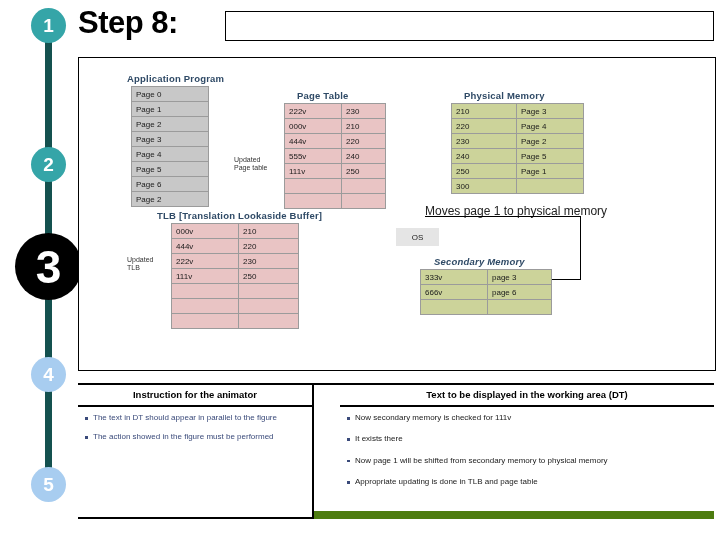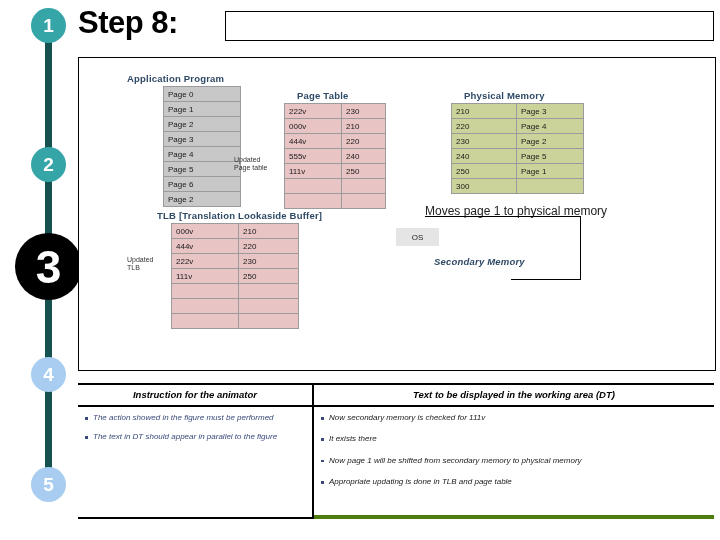--- a/index.html
+++ b/index.html
@@ -63,41 +63,41 @@
   .connector{position:absolute;background:#000000;}
   #os-box{
     position:absolute;background:#e5e5e5;color:#1a1a1a;
     font-size:8px;display:flex;align-items:center;justify-content:center;
   }
   
   #bottom-table{
     position:absolute;left:78px;top:383px;width:636px;height:134px;
     border-top:2.5px solid #000000;
   }
-  #bt-inner{display:flex;width:100%;height:100%;box-sizing:border-box;font-style:italic;}
+  #bt-inner{display:flex;width:100%;height:100%;box-sizing:border-box;}
   .bt-col{box-sizing:border-box;}
   .bt-col.left{width:236px;border-right:2px solid #000000;}
   .bt-col.right{flex:1;}
   .bt-head{
     text-align:center;font-size:9.5px;font-weight:bold;color:#000000;
     padding:4px 2px 5px 2px;border-bottom:2px solid #000000;
     font-family:"Liberation Sans", sans-serif;
   }
   .bt-body{padding:6px 6px 0 6px;}
   .bullet{
     font-size:8px;color:#3a4a7a;line-height:1.3;margin-bottom:9px;
     padding-left:9px;position:relative;
   }
   .bullet::before{
     content:"";position:absolute;left:1px;top:4px;
     width:2.5px;height:2.5px;background:#3a4a7a;
   }
   .bt-col.right .bullet{color:#1a1a1a;margin-bottom:11px;}
   .bt-col.left{border-bottom:2px solid #000000;}
-  .bt-col.right{border-bottom:4px solid #4d7c0f;}
+  .bt-col.right{border-bottom:8px solid #4d7c0f;padding-left:26px;}
 </style>
 </head>
 <body>
 
 <div id="stepper">
   <div class="rail"></div>
   <div class="node teal" style="top:8px;">
       <span>1</span>
     </div>
   <div class="node teal" style="top:147px;">
@@ -117,21 +117,21 @@
 <div id="title-row">
   <div id="step-title">Step 8:</div>
   <div id="title-box">
     <span></span>
   </div>
 </div>
 
 <div id="figure-frame">
 
   <div class="fig-label" style="left:48px;top:15px;">Application Program</div>
-  <table class="mtable gray" style="left:52px;top:28px;width:78px;margin-left:32px;">
+  <table class="mtable gray" style="left:52px;top:28px;width:78px;">
     <tbody>
         <tr>
           <td>Page 0</td>
         </tr>
     <tr>
           <td>Page 1</td>
         </tr>
     <tr>
           <td>Page 2</td>
         </tr>
@@ -256,29 +256,45 @@
   <div id="os-box" style="left:317px;top:170px;width:43px;height:18px;">
     <span>OS</span>
   </div>
 
   <div class="side-label" style="left:346px;top:147px;font-size:12px;color:#222;">Moves page 1 to physical memory</div>
   <div class="connector" style="left:346px;top:158px;width:156px;height:1px;"></div>
   <div class="connector" style="left:501px;top:158px;width:1px;height:64px;"></div>
   <div class="connector" style="left:432px;top:221px;width:70px;height:1px;"></div>
 
   <div class="fig-label" style="left:355px;top:198px;font-style:italic;">Secondary Memory</div>
+  <table class="mtable olive" style="left:341px;top:211px;width:132px;">
+    <tbody>
+        <tr>
+          <td style="width:62px;">333v</td>
+          <td>page 3</td>
+        </tr>
+    <tr>
+          <td>666v</td>
+          <td>page 6</td>
+        </tr>
+    <tr>
+          <td>&nbsp;</td>
+          <td>&nbsp;</td>
+        </tr>
+  </tbody>
+    </table>
 </div>
 
 <div id="bottom-table">
   <div id="bt-inner">
     <div class="bt-col left">
       <div class="bt-head">Instruction for the animator</div>
       <div class="bt-body">
+        <div class="bullet">The text in DT should appear  in parallel to the figure</div>
         <div class="bullet">The action showed in the figure must be performed</div>
-        <div class="bullet">The text in DT should appear  in parallel to the figure</div>
       </div>
     </div>
     <div class="bt-col right">
       <div class="bt-head">Text to be displayed in the working area (DT)</div>
       <div class="bt-body">
         <div class="bullet">Now  secondary memory is checked for 111v</div>
         <div class="bullet">It exists there</div>
         <div class="bullet">Now  page 1 will be shifted from secondary memory to physical memory</div>
         <div class="bullet">Appropriate updating is done in TLB  and page table</div>
       </div>

